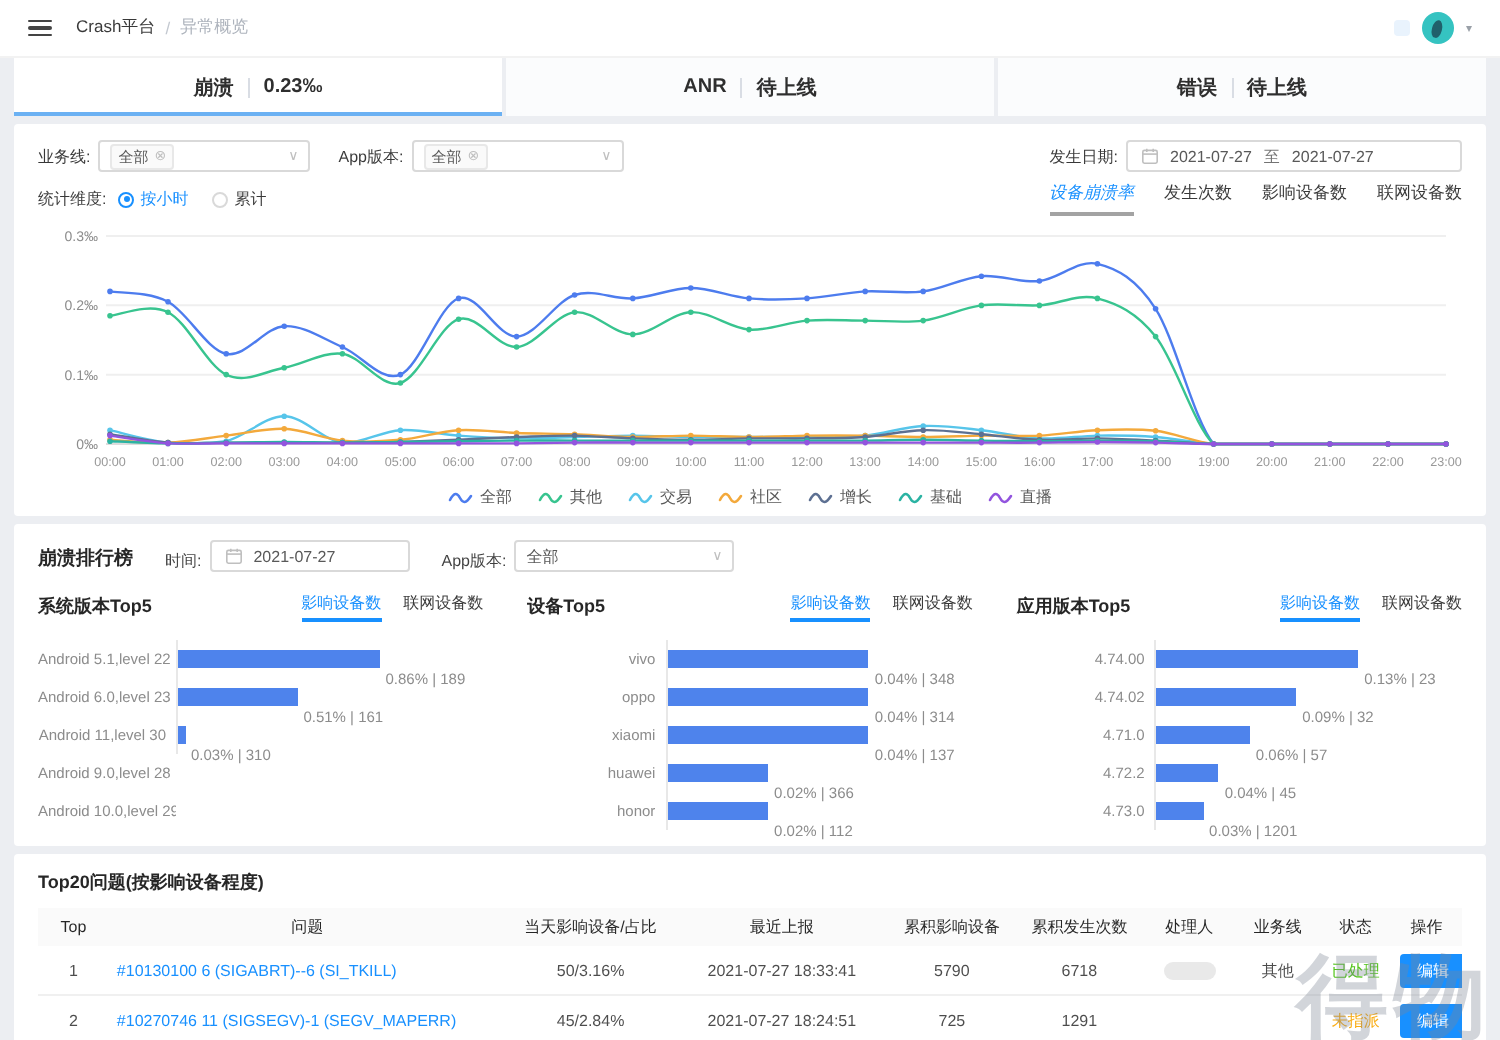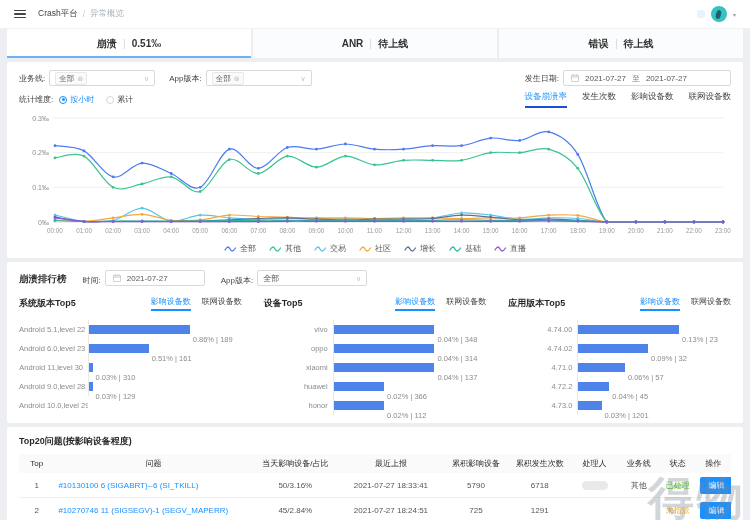--- a/index.html
+++ b/index.html
@@ -41,21 +41,21 @@
   .cal{width:8px;height:8px;flex:0 0 auto;}
   .right-group{margin-left:auto;display:flex;align-items:center;}
   .radio-group{display:flex;align-items:center;gap:12px;margin-left:2px;}
   .radio-opt{display:flex;align-items:center;gap:3px;cursor:pointer;}
   .radio{width:8px;height:8px;border-radius:50%;border:1px solid #d9d9d9;position:relative;box-sizing:border-box;background:#fff;}
   .radio.checked{border-color:#1890ff;}
   .radio.checked::after{content:'';position:absolute;inset:1.5px;border-radius:50%;background:#1890ff;}
   .radio-opt.sel span.lbl{color:#1890ff;}
   .metric-tabs{margin-left:auto;display:flex;gap:15px;font-size:8.5px;}
   .mtab{color:rgba(0,0,0,.78);padding-bottom:3px;cursor:pointer;}
-  .mtab.active{color:#1890ff;border-bottom:2px solid #1d4ed8;}
+  .mtab.active{color:#1890ff;border-bottom:2px solid #a3a3a3;font-style:italic;}
   
   .chart-wrap{margin-top:4px;}
   .legend{display:flex;justify-content:center;align-items:center;gap:13px;font-size:8px;color:#595959;margin-top:1px;}
   .legend-item{display:flex;align-items:center;gap:3px;cursor:pointer;}
   
   .lb-head{display:flex;align-items:flex-end;font-size:8px;}
   .lb-title{font-weight:bold;font-size:9.5px;color:rgba(0,0,0,.85);margin-right:16px;}
   .panels{display:flex;gap:22px;margin-top:10px;}
   .panel{flex:1;min-width:0;}
   .panel-head{display:flex;align-items:center;justify-content:space-between;}
@@ -102,21 +102,21 @@
     <span class="notif"></span>
     <span class="avatar"></span>
     <span class="tiny-caret">▾</span>
   </span>
 </div>
 
 <div class="tabsbar">
   <div class="tab active">
     <span>崩溃</span>
     <span class="vsep"></span>
-    <span>0.51‰</span>
+    <span>0.23‰</span>
   </div>
   <div class="tab">
     <span>ANR</span>
     <span class="vsep"></span>
     <span>待上线</span>
   </div>
   <div class="tab">
     <span>错误</span>
     <span class="vsep"></span>
     <span>待上线</span>
@@ -479,24 +479,20 @@
           </div>
           <div class="bar-row">
             <span class="bar-label">Android 11,level 30</span>
             <span class="bar-track">
               <span class="bar-fill" style="width: 2.3%; background: rgb(78, 131, 236);"></span>
               <span class="bar-val">0.03% | 310</span>
             </span>
           </div>
           <div class="bar-row">
             <span class="bar-label">Android 9.0,level 28</span>
-            <span class="bar-track">
-              <span class="bar-fill" style="width: 2.3%; background: rgb(78, 131, 236);"></span>
-              <span class="bar-val">0.03% | 129</span>
-            </span>
           </div>
           <div class="bar-row">
             <span class="bar-label">Android 10.0,level 29</span>
           </div>
         </div>
       </div>
       <div class="panel">
         <div class="panel-head">
           <span class="panel-title">设备Top5</span>
           <span class="ptabs">

